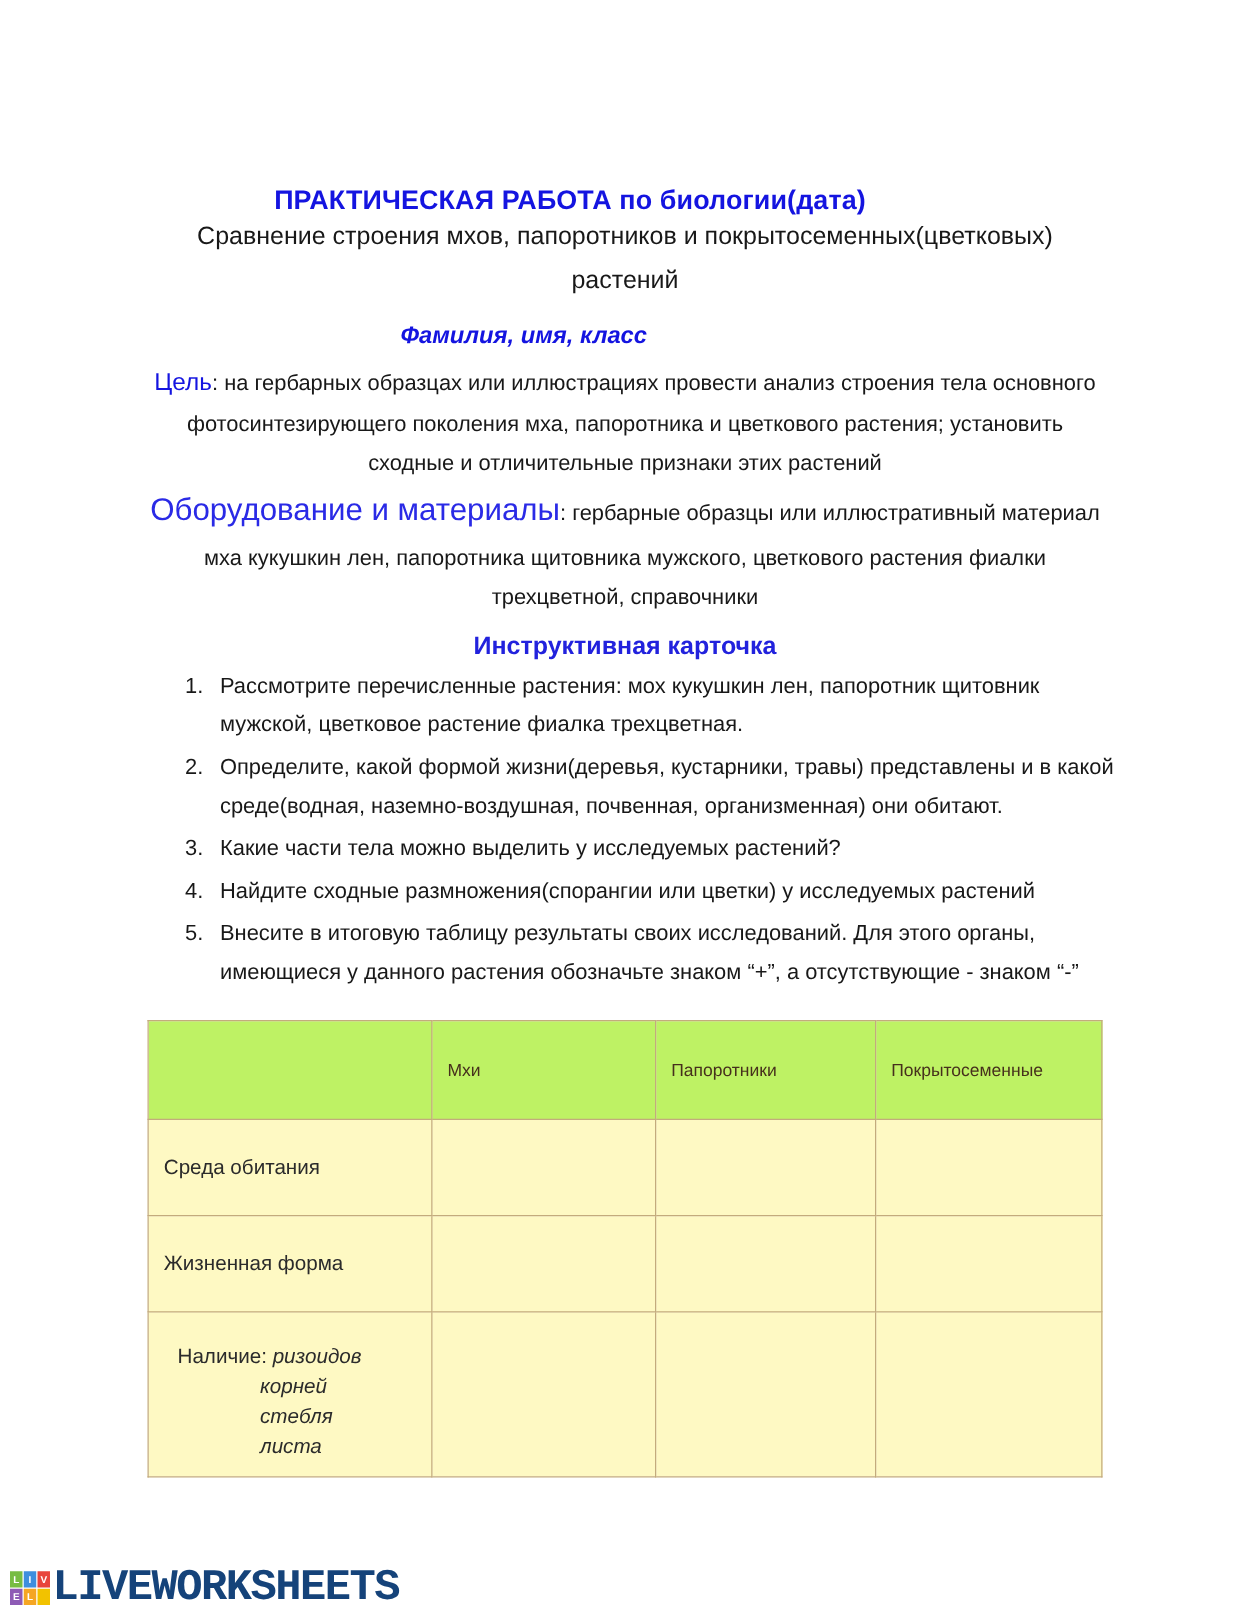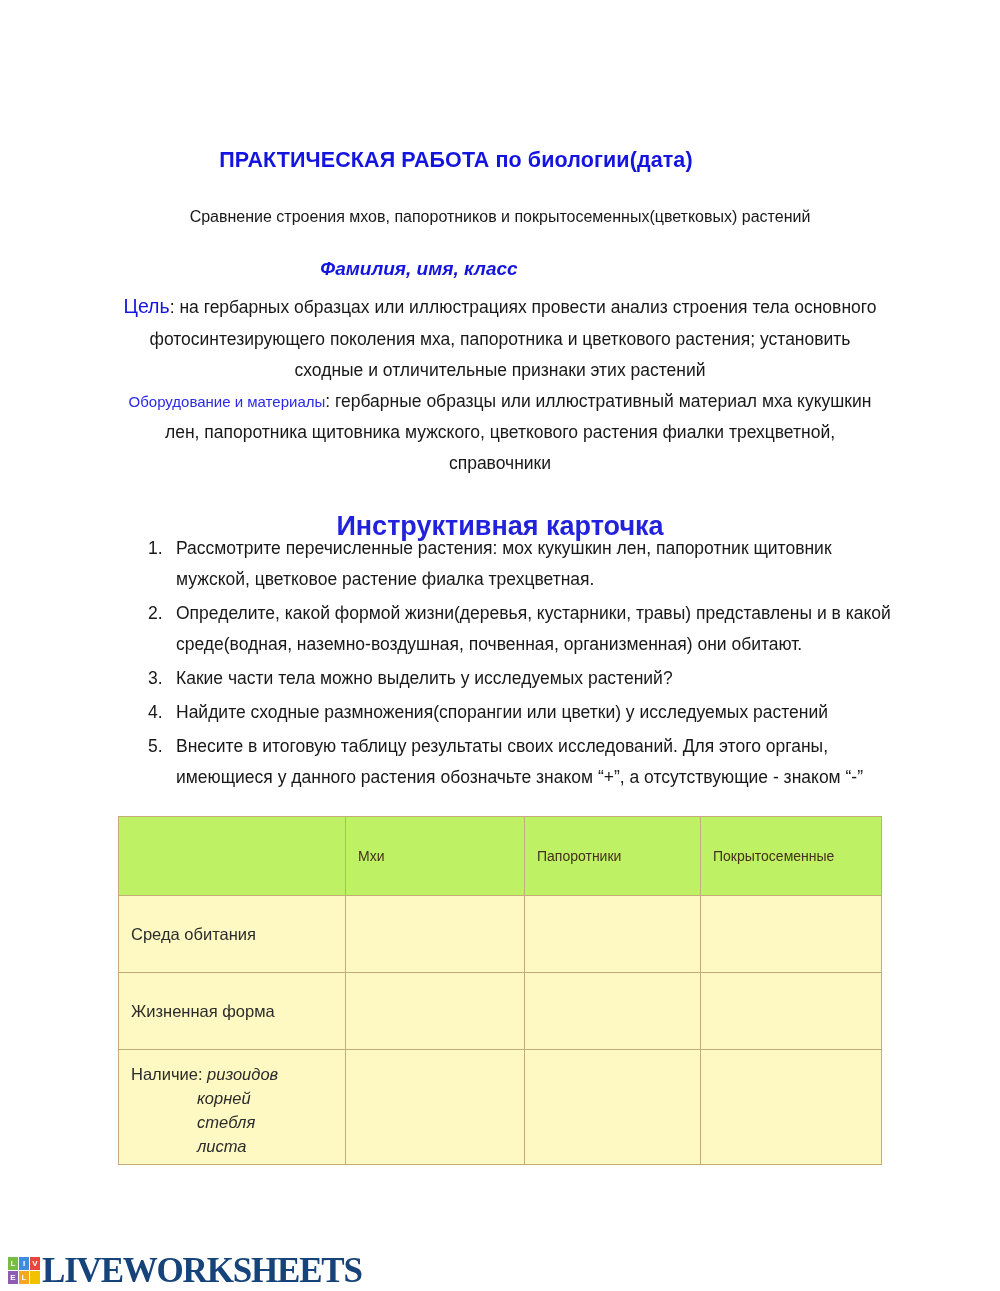--- a/index.html
+++ b/index.html
@@ -35,24 +35,23 @@
     letter-spacing: 0.1px;
     line-height: 1.25;
   }
 
   .doc-subtitle {
     position: absolute;
     left: 120px;
     top: 172px;
     width: 760px;
     text-align: center;
-    font-size: 16px;
+    font-size: 20px;
     color: #181818;
     line-height: 1.75;
-    margin-top: 31px;
   }
 
   .student-line {
     position: absolute;
     left: 0;
     top: 256px;
     width: 838px;
     text-align: center;
     font-size: 19px;
     font-weight: bold;
@@ -82,30 +81,30 @@
     left: 118px;
     top: 386px;
     width: 764px;
     text-align: center;
     font-size: 17.5px;
     color: #181818;
     line-height: 1.78;
   }
   .equip-block .kw {
     color: #2a2ae6;
-    font-size: 15px;
+    font-size: 25px;
   }
 
   .card-heading {
     position: absolute;
     left: 0;
     top: 486px;
     width: 1000px;
     text-align: center;
-    font-size: 27px;
+    font-size: 20px;
     color: #2222dd;
     line-height: 1.4;
   }
 
   
   .instr-list {
     position: absolute;
     left: 148px;
     top: 533px;
     width: 744px;
@@ -161,21 +160,21 @@
     height: 101px;
     vertical-align: top;
     padding-top: 13px;
   }
   .col-label { width: 227px; }
   .col-data  { width: 179px; }
   .col-data2 { width: 176px; }
   .col-data3 { width: 181px; }
 
   .presence-list {
-    margin: 0;
+    margin: 11px;
     padding: 0;
     list-style: none;
     line-height: 1.45;
   }
   .presence-list li {
     font-style: italic;
     padding-left: 66px;
   }
   .presence-list li.first {
     padding-left: 0;
@@ -209,21 +208,21 @@
     justify-content: center;
     line-height: 1;
     font-family: "Liberation Sans", sans-serif;
   }
   .lw-word {
     font-size: 35px;
     font-weight: bold;
     color: #15437a;
     letter-spacing: -1.2px;
     line-height: 1;
-    font-family: Liberation Serif, serif;
+    font-family: Liberation Mono, monospace;
   }
 </style>
 </head>
 <body>
 
 <div class="page">
 
   <h1 class="doc-title">ПРАКТИЧЕСКАЯ РАБОТА по биологии(дата)</h1>
 
   <div class="doc-subtitle">Сравнение строения мхов, папоротников и покрытосеменных(цветковых) растений</div>

